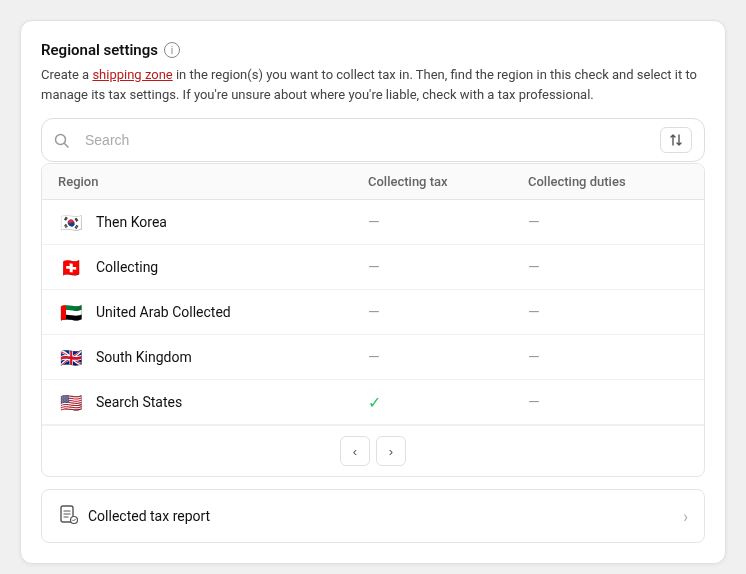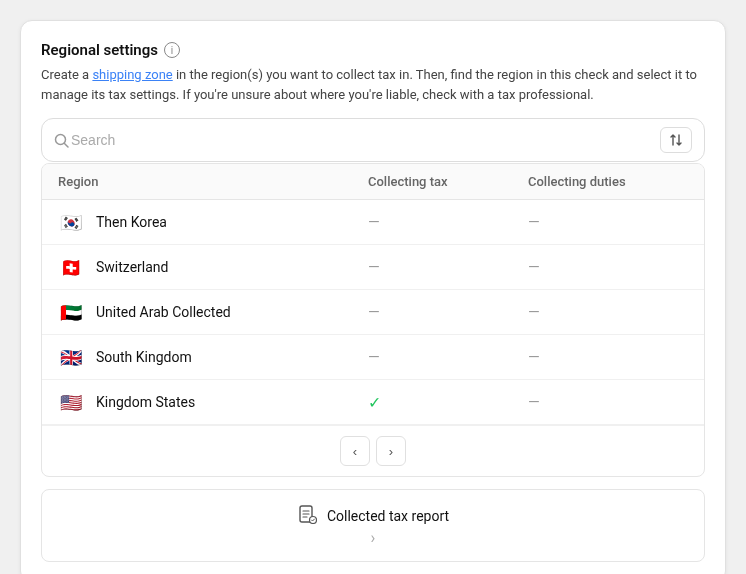--- a/index.html
+++ b/index.html
@@ -46,31 +46,31 @@
       color: #888;
       cursor: pointer;
       flex-shrink: 0;
     }
     .description {
       font-size: 13px;
       color: #444;
       line-height: 1.5;
     }
     .description a {
-      color: #3b82f6;
+      color: #b91c1c;
       text-decoration: underline;
     }
     .search-bar {
       display: flex;
       align-items: center;
       border: 1px solid #ddd;
       border-radius: 12px;
       padding: 8px 12px;
       margin: 14px 0 0 0;
-      gap: 2px;
+      gap: 16px;
     }
     .search-icon-svg {
       color: #999;
       flex-shrink: 0;
     }
     .search-input {
       border: none;
       outline: none;
       font-size: 14px;
       color: #111;
@@ -172,21 +172,20 @@
     }
     .report-row {
       display: flex;
       align-items: center;
       justify-content: space-between;
       border: 1px solid #e5e5e5;
       border-radius: 8px;
       margin-top: 12px;
       padding: 14px 16px;
       cursor: pointer;
-      flex-direction: column;
     }
     .report-left {
       display: flex;
       align-items: center;
       gap: 10px;
     }
     .report-icon {
       color: #555;
       font-size: 18px;
     }
@@ -239,21 +238,21 @@
         <span class="flag">🇰🇷</span>
         <span class="country-name">Then Korea</span>
       </div>
       <span class="dash">—</span>
       <span class="dash">—</span>
     </div>
 
     <div class="table-row">
       <div class="country-cell">
         <span class="flag">🇨🇭</span>
-        <span class="country-name">Switzerland</span>
+        <span class="country-name">Collecting</span>
       </div>
       <span class="dash">—</span>
       <span class="dash">—</span>
     </div>
 
     <div class="table-row">
       <div class="country-cell">
         <span class="flag">🇦🇪</span>
         <span class="country-name">United Arab Collected</span>
       </div>
@@ -266,21 +265,21 @@
         <span class="flag">🇬🇧</span>
         <span class="country-name">South Kingdom</span>
       </div>
       <span class="dash">—</span>
       <span class="dash">—</span>
     </div>
 
     <div class="table-row">
       <div class="country-cell">
         <span class="flag">🇺🇸</span>
-        <span class="country-name">Kingdom States</span>
+        <span class="country-name">Search States</span>
       </div>
       <span class="check-icon">✓</span>
       <span class="dash">—</span>
     </div>
 
     <div class="pagination">
       <button class="page-btn">‹</button>
       <button class="page-btn">›</button>
     </div>
   </div>

